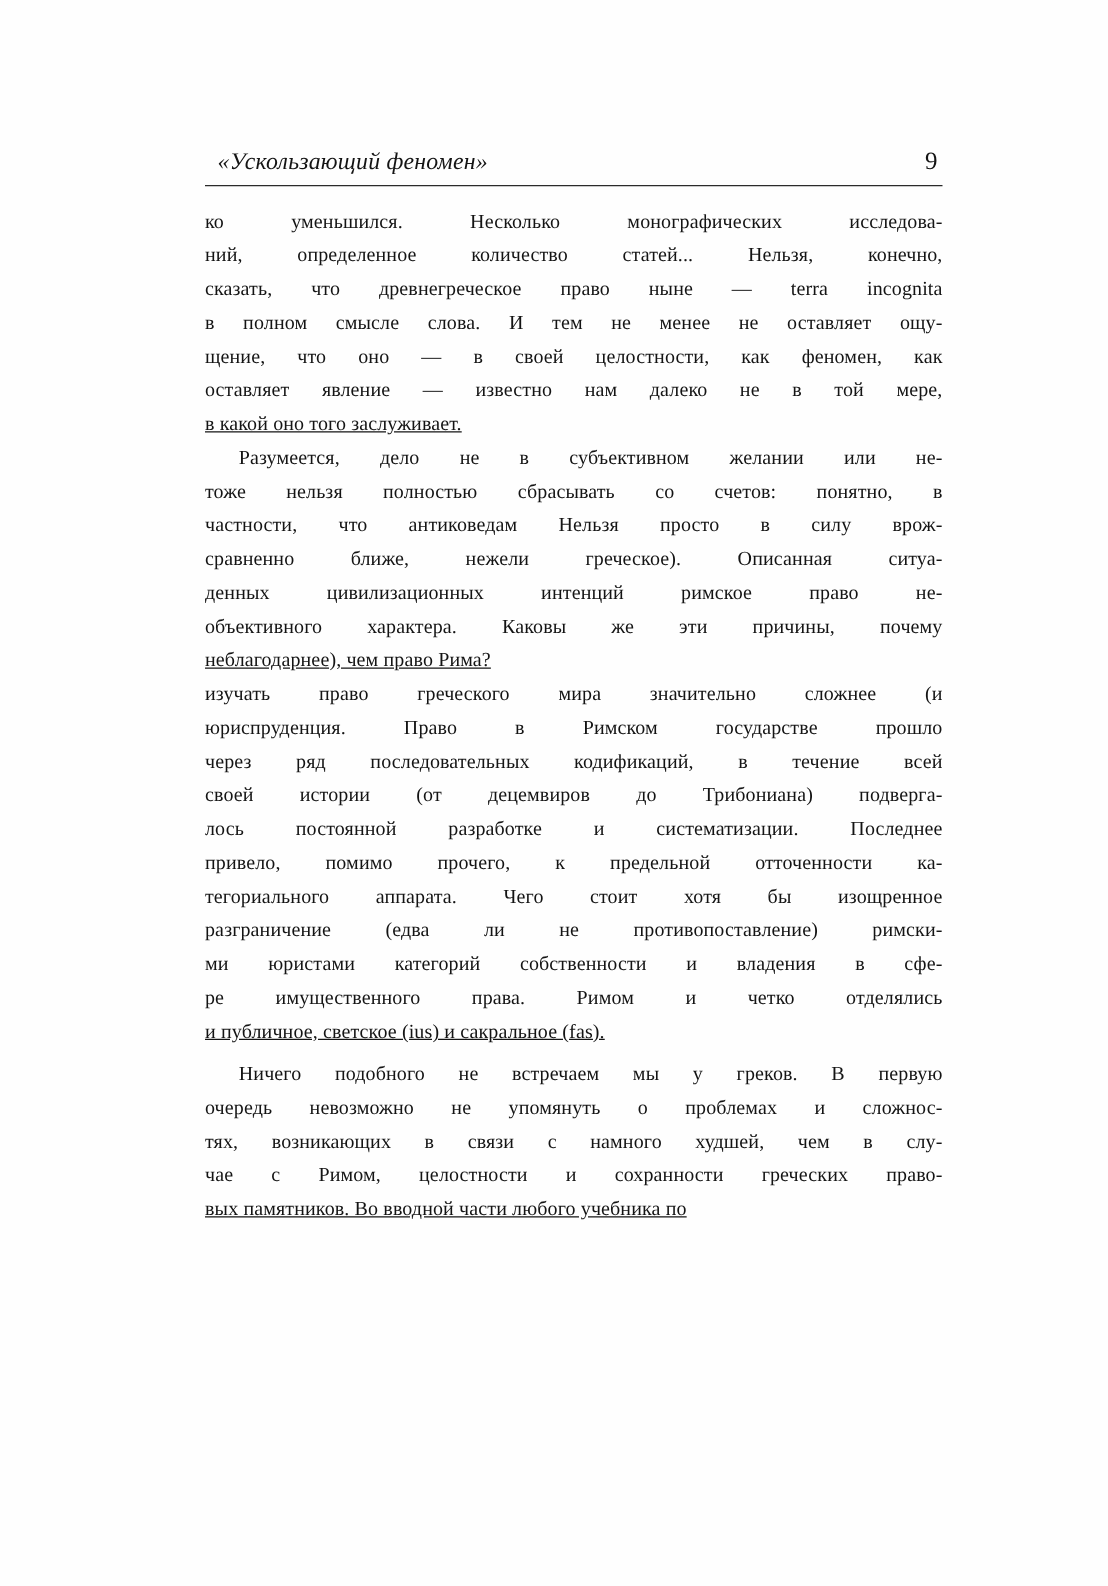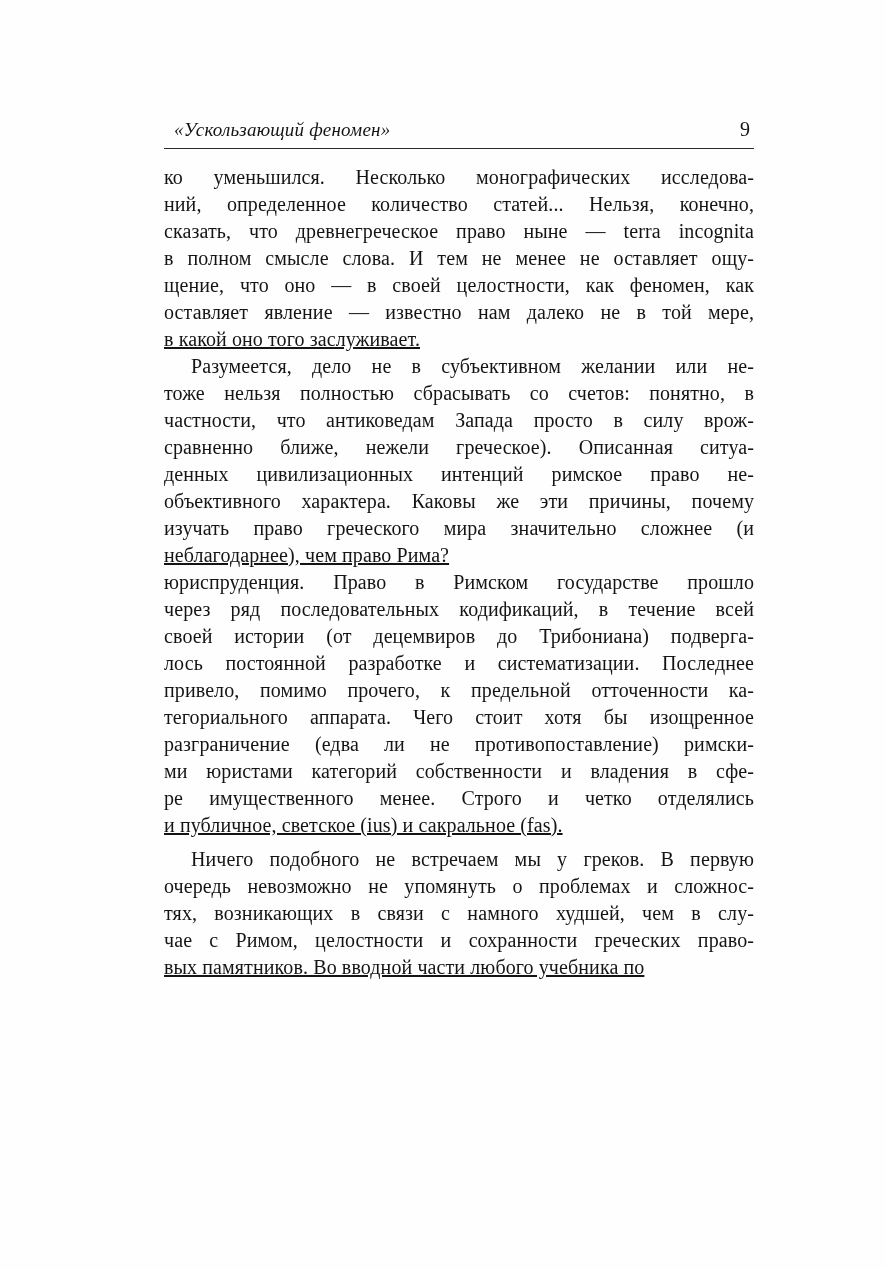--- a/index.html
+++ b/index.html
@@ -32,21 +32,21 @@
   .running-title {
     font-style: italic;
     font-size: 19px;
     letter-spacing: 0.2px;
   }
   .page-number {
     font-size: 20px;
   }
   .body {
     margin-top: 15px;
-    font-size: 20px;
+    font-size: 16px;
   }
   .paragraph {
     margin: 0;
   }
   .paragraph.space-before {
     margin-top: 7px;
   }
   .line {
     line-height: 27px;
     text-align: justify;
@@ -75,37 +75,37 @@
         <div class="line">ний, определенное количество статей... Нельзя, конечно,</div>
         <div class="line">сказать, что древнегреческое право ныне — terra incognita</div>
         <div class="line">в полном смысле слова. И тем не менее не оставляет ощу-</div>
         <div class="line">щение, что оно — в своей целостности, как феномен, как</div>
         <div class="line">оставляет явление — известно нам далеко не в той мере,</div>
         <div class="line last">в какой оно того заслуживает.</div>
       </div>
       <div class="paragraph">
         <div class="line first-indent">Разумеется, дело не в субъективном желании или не-</div>
         <div class="line">тоже нельзя полностью сбрасывать со счетов: понятно, в</div>
-        <div class="line">частности, что антиковедам Запада просто в силу врож-</div>
+        <div class="line">частности, что антиковедам Нельзя просто в силу врож-</div>
         <div class="line">сравненно ближе, нежели греческое). Описанная ситуа-</div>
         <div class="line">денных цивилизационных интенций римское право не-</div>
         <div class="line">объективного характера. Каковы же эти причины, почему</div>
+        <div class="line last">неблагодарнее), чем право Рима?</div>
         <div class="line">изучать право греческого мира значительно сложнее (и</div>
-        <div class="line last">неблагодарнее), чем право Рима?</div>
       </div>
       <div class="paragraph">
         <div class="line">юриспруденция. Право в Римском государстве прошло</div>
         <div class="line">через ряд последовательных кодификаций, в течение всей</div>
         <div class="line">своей истории (от децемвиров до Трибониана) подверга-</div>
         <div class="line">лось постоянной разработке и систематизации. Последнее</div>
         <div class="line">привело, помимо прочего, к предельной отточенности ка-</div>
         <div class="line">тегориального аппарата. Чего стоит хотя бы изощренное</div>
         <div class="line">разграничение (едва ли не противопоставление) римски-</div>
         <div class="line">ми юристами категорий собственности и владения в сфе-</div>
-        <div class="line">ре имущественного менее. Строго и четко отделялись</div>
+        <div class="line">ре имущественного права. Римом и четко отделялись</div>
         <div class="line last">и публичное, светское (ius) и сакральное (fas).</div>
       </div>
       <div class="paragraph space-before">
         <div class="line first-indent">Ничего подобного не встречаем мы у греков. В первую</div>
         <div class="line">очередь невозможно не упомянуть о проблемах и сложнос-</div>
         <div class="line">тях, возникающих в связи с намного худшей, чем в слу-</div>
         <div class="line">чае с Римом, целостности и сохранности греческих право-</div>
         <div class="line last">вых памятников. Во вводной части любого учебника по</div>
       </div>
     </div>

